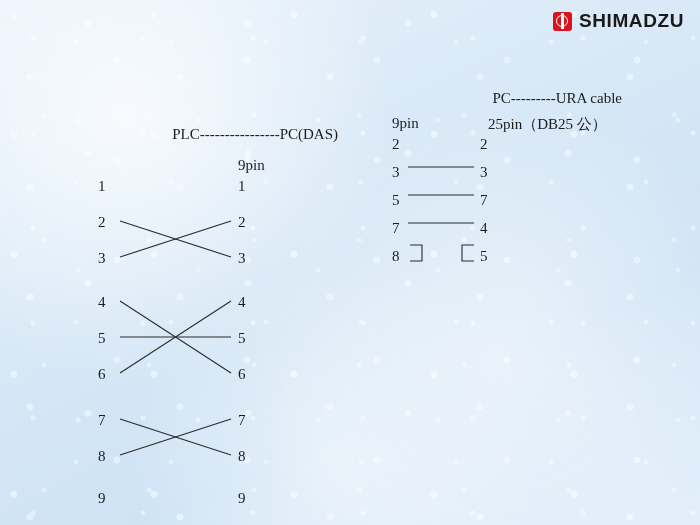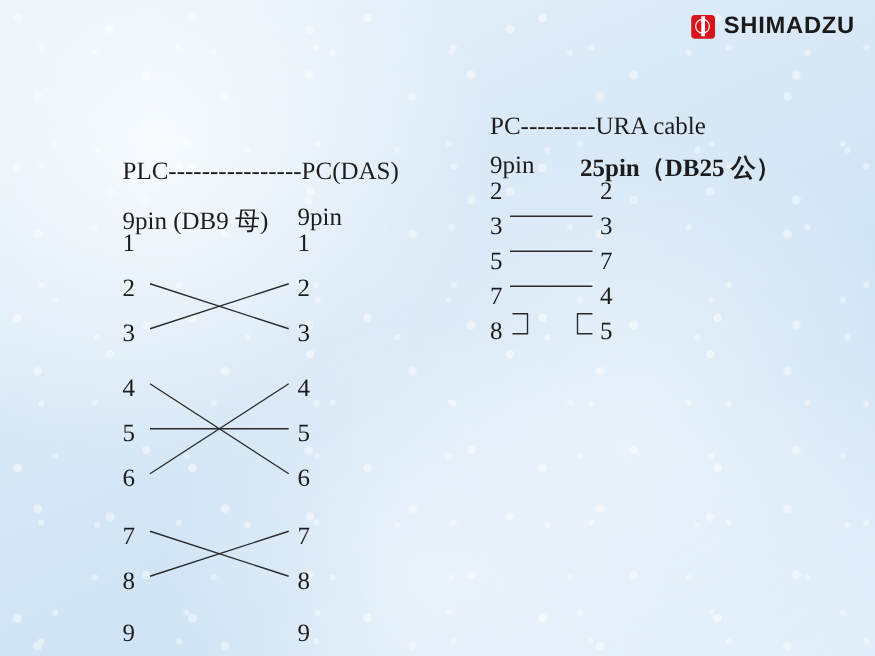--- a/index.html
+++ b/index.html
@@ -88,37 +88,38 @@
     top: 30px;
     font-size: 34px;
     font-weight: bold;
     color: #0b0b0b;
     letter-spacing: 1px;
     white-space: nowrap;
   }
   .panel {
     position: absolute;
     color: #1c1c1c;
-    font-size: 20px;
+    font-size: 15px;
+    text-align: right;
   }
   #panel-left { left: 98px; top: 110px; width: 240px; margin-top: 16px; }
   #panel-right { left: 392px; top: 90px; width: 230px; }
   .panel-heading {
     white-space: nowrap;
     margin-bottom: 14px;
   }
   .col-heads {
     position: relative;
     height: 22px;
     white-space: nowrap;
   }
   .col-heads .lhead { position: absolute; left: 0; top: 0; }
   .col-heads .rhead { position: absolute; top: 0; }
   #panel-left .col-heads .rhead { left: 140px; }
-  #panel-right .col-heads .rhead { left: 72px; font-weight: bold; }
+  #panel-right .col-heads .rhead { left: 96px; }
   .pin-area {
     position: relative;
   }
   .pin {
     position: absolute;
     line-height: 1;
   }
   .pin.left { left: 0; }
   #panel-left .pin.right { left: 140px; }
   #panel-right .pin.right { left: 88px; }
@@ -142,21 +143,20 @@
 
   <div id="logo">
     <div class="mark"></div>
     <div class="wordmark">SHIMADZU</div>
   </div>
 
 
   <div class="panel" id="panel-left">
     <div class="panel-heading">PLC----------------PC(DAS)</div>
     <div class="col-heads">
-      <span class="lhead">9pin (DB9 母)</span>
       <span class="rhead">9pin</span>
     </div>
     <div class="pin-area" id="pins-left" style="height:310px;">
       <svg class="wires" width="200" height="310">
 
         <line class="wire" x1="22" y1="42" x2="133" y2="78"></line>
         <line class="wire" x1="22" y1="78" x2="133" y2="42"></line>
 
         <line class="wire" x1="22" y1="122" x2="133" y2="194"></line>
         <line class="wire" x1="22" y1="158" x2="133" y2="158"></line>

